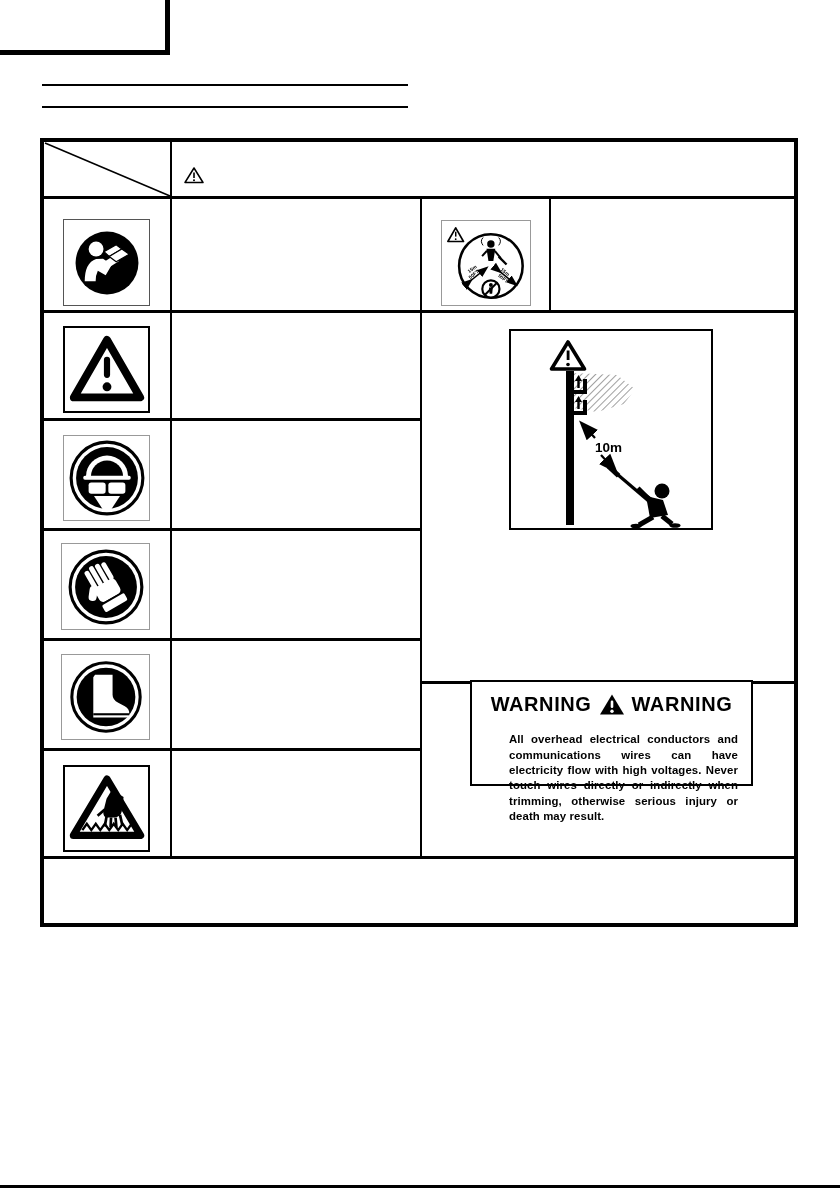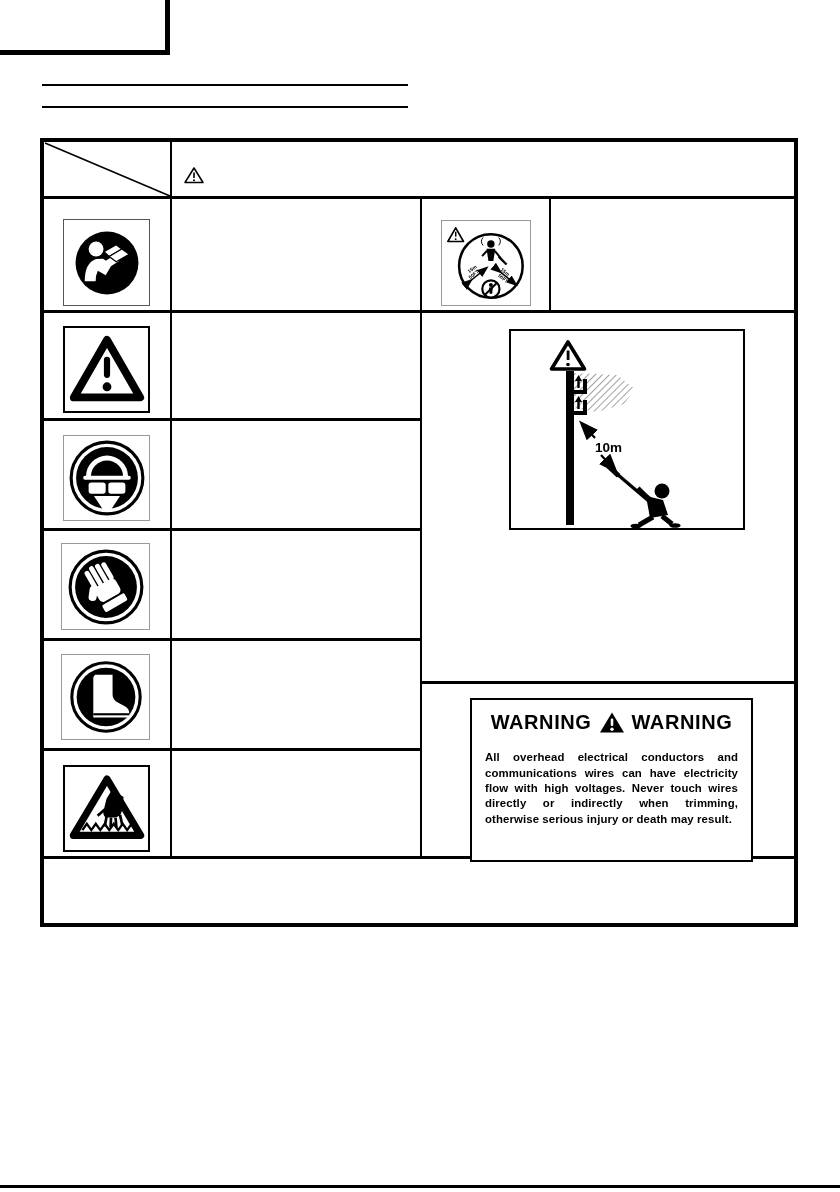--- a/index.html
+++ b/index.html
@@ -18,26 +18,26 @@
   
   .tbl{left:40px;top:138px;width:758px;height:789px;border:4px solid #000;background:#fff;}
   .vline{width:2px;}
   .hline{height:3px;}
   
   .icon-box{background:#fff;display:flex;align-items:center;justify-content:center;}
   .b-dark{border:2px solid #000;}
   .b-light{border:1.5px solid #999;}
   .b-mid{border:1.5px solid #555;}
   
-  .warnbox{left:470px;top:698px;width:283px;height:164px;border:2px solid #000;background:#fff;}
+  .warnbox{left:470px;top:680px;width:283px;height:106px;border:2px solid #000;background:#fff;}
   .warn-title{display:flex;align-items:center;justify-content:center;gap:7px;
     margin-top:11px;font-size:20px;font-weight:bold;letter-spacing:0.6px;}
   .warn-body{padding:5px 13px 0 13px;font-size:11.4px;line-height:1.34;
-    text-align:justify;font-weight:600;letter-spacing:0.1px;}
-  .figure-box{left:509px;top:329px;width:236px;height:201px;border:2px solid #000;background:#fff;}
+    text-align:justify;font-weight:600;letter-spacing:0.1px;margin-left:24px;}
+  .figure-box{left:509px;top:329px;width:204px;height:201px;border:2px solid #000;background:#fff;}
   svg{display:block;}
 </style>
 </head>
 <body>
 
 <div class="page">
 
   <div class="abs corner-box"></div>
 
   <div class="abs line rule1"></div>

